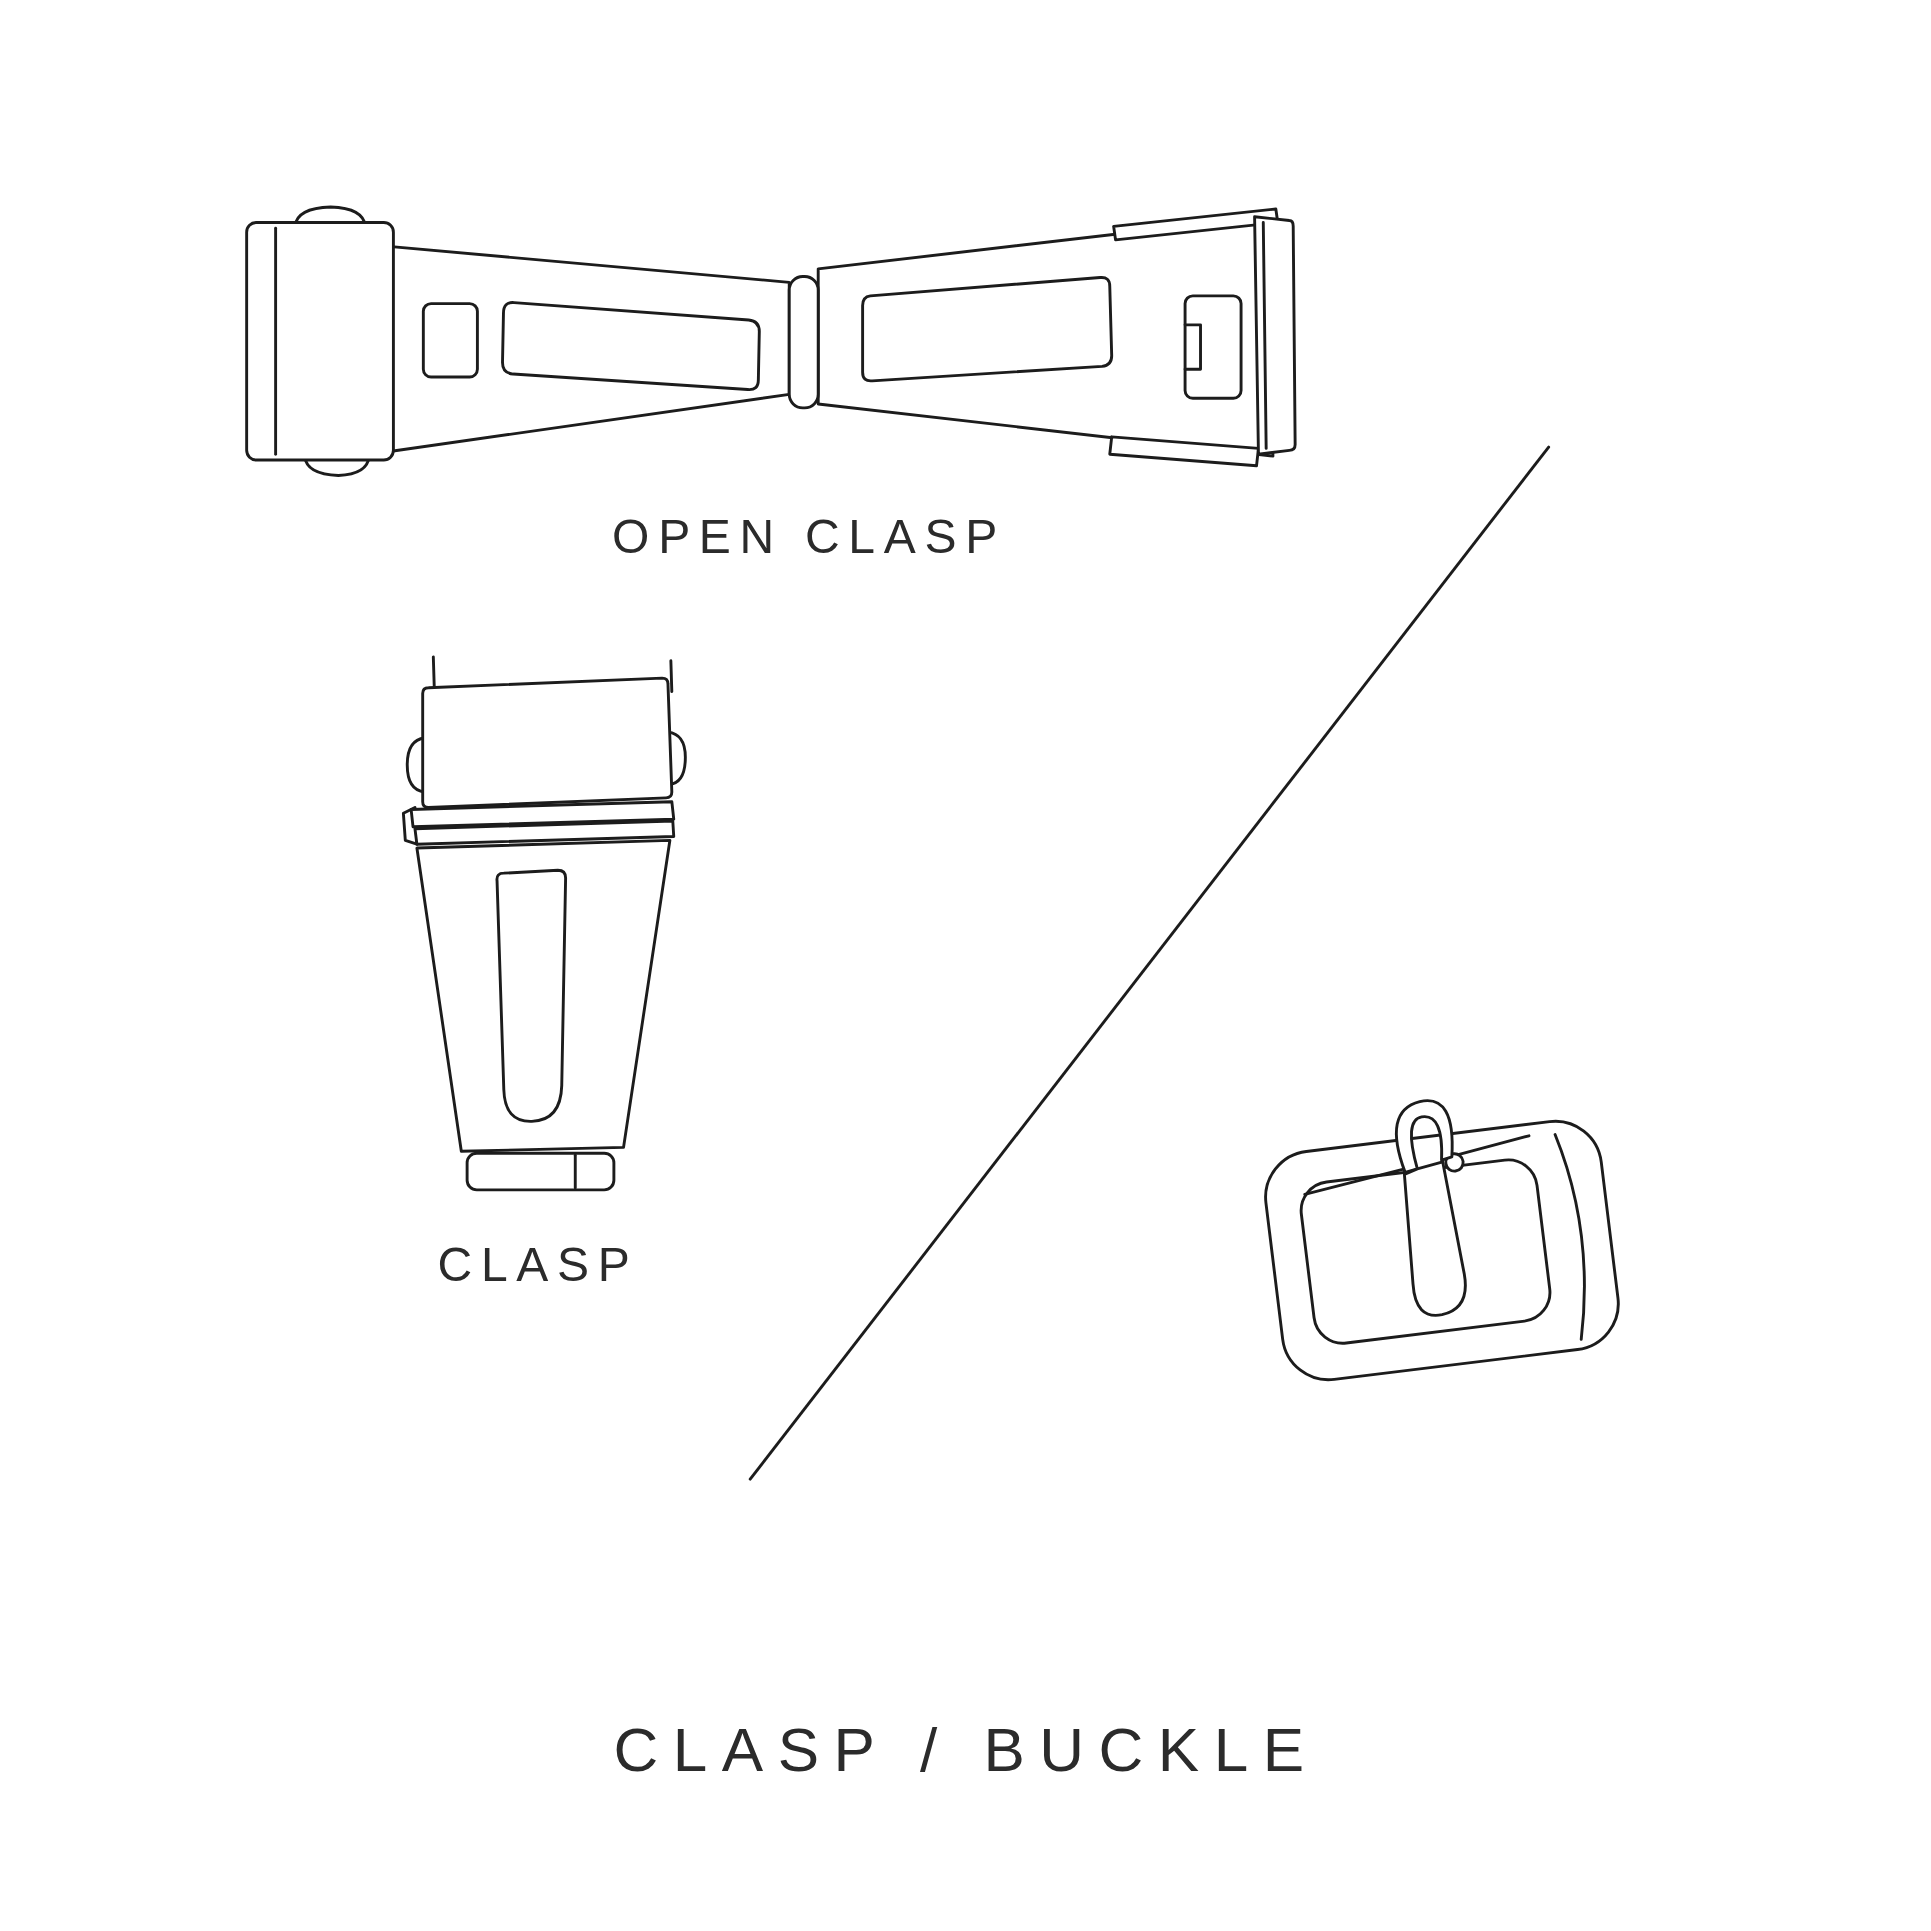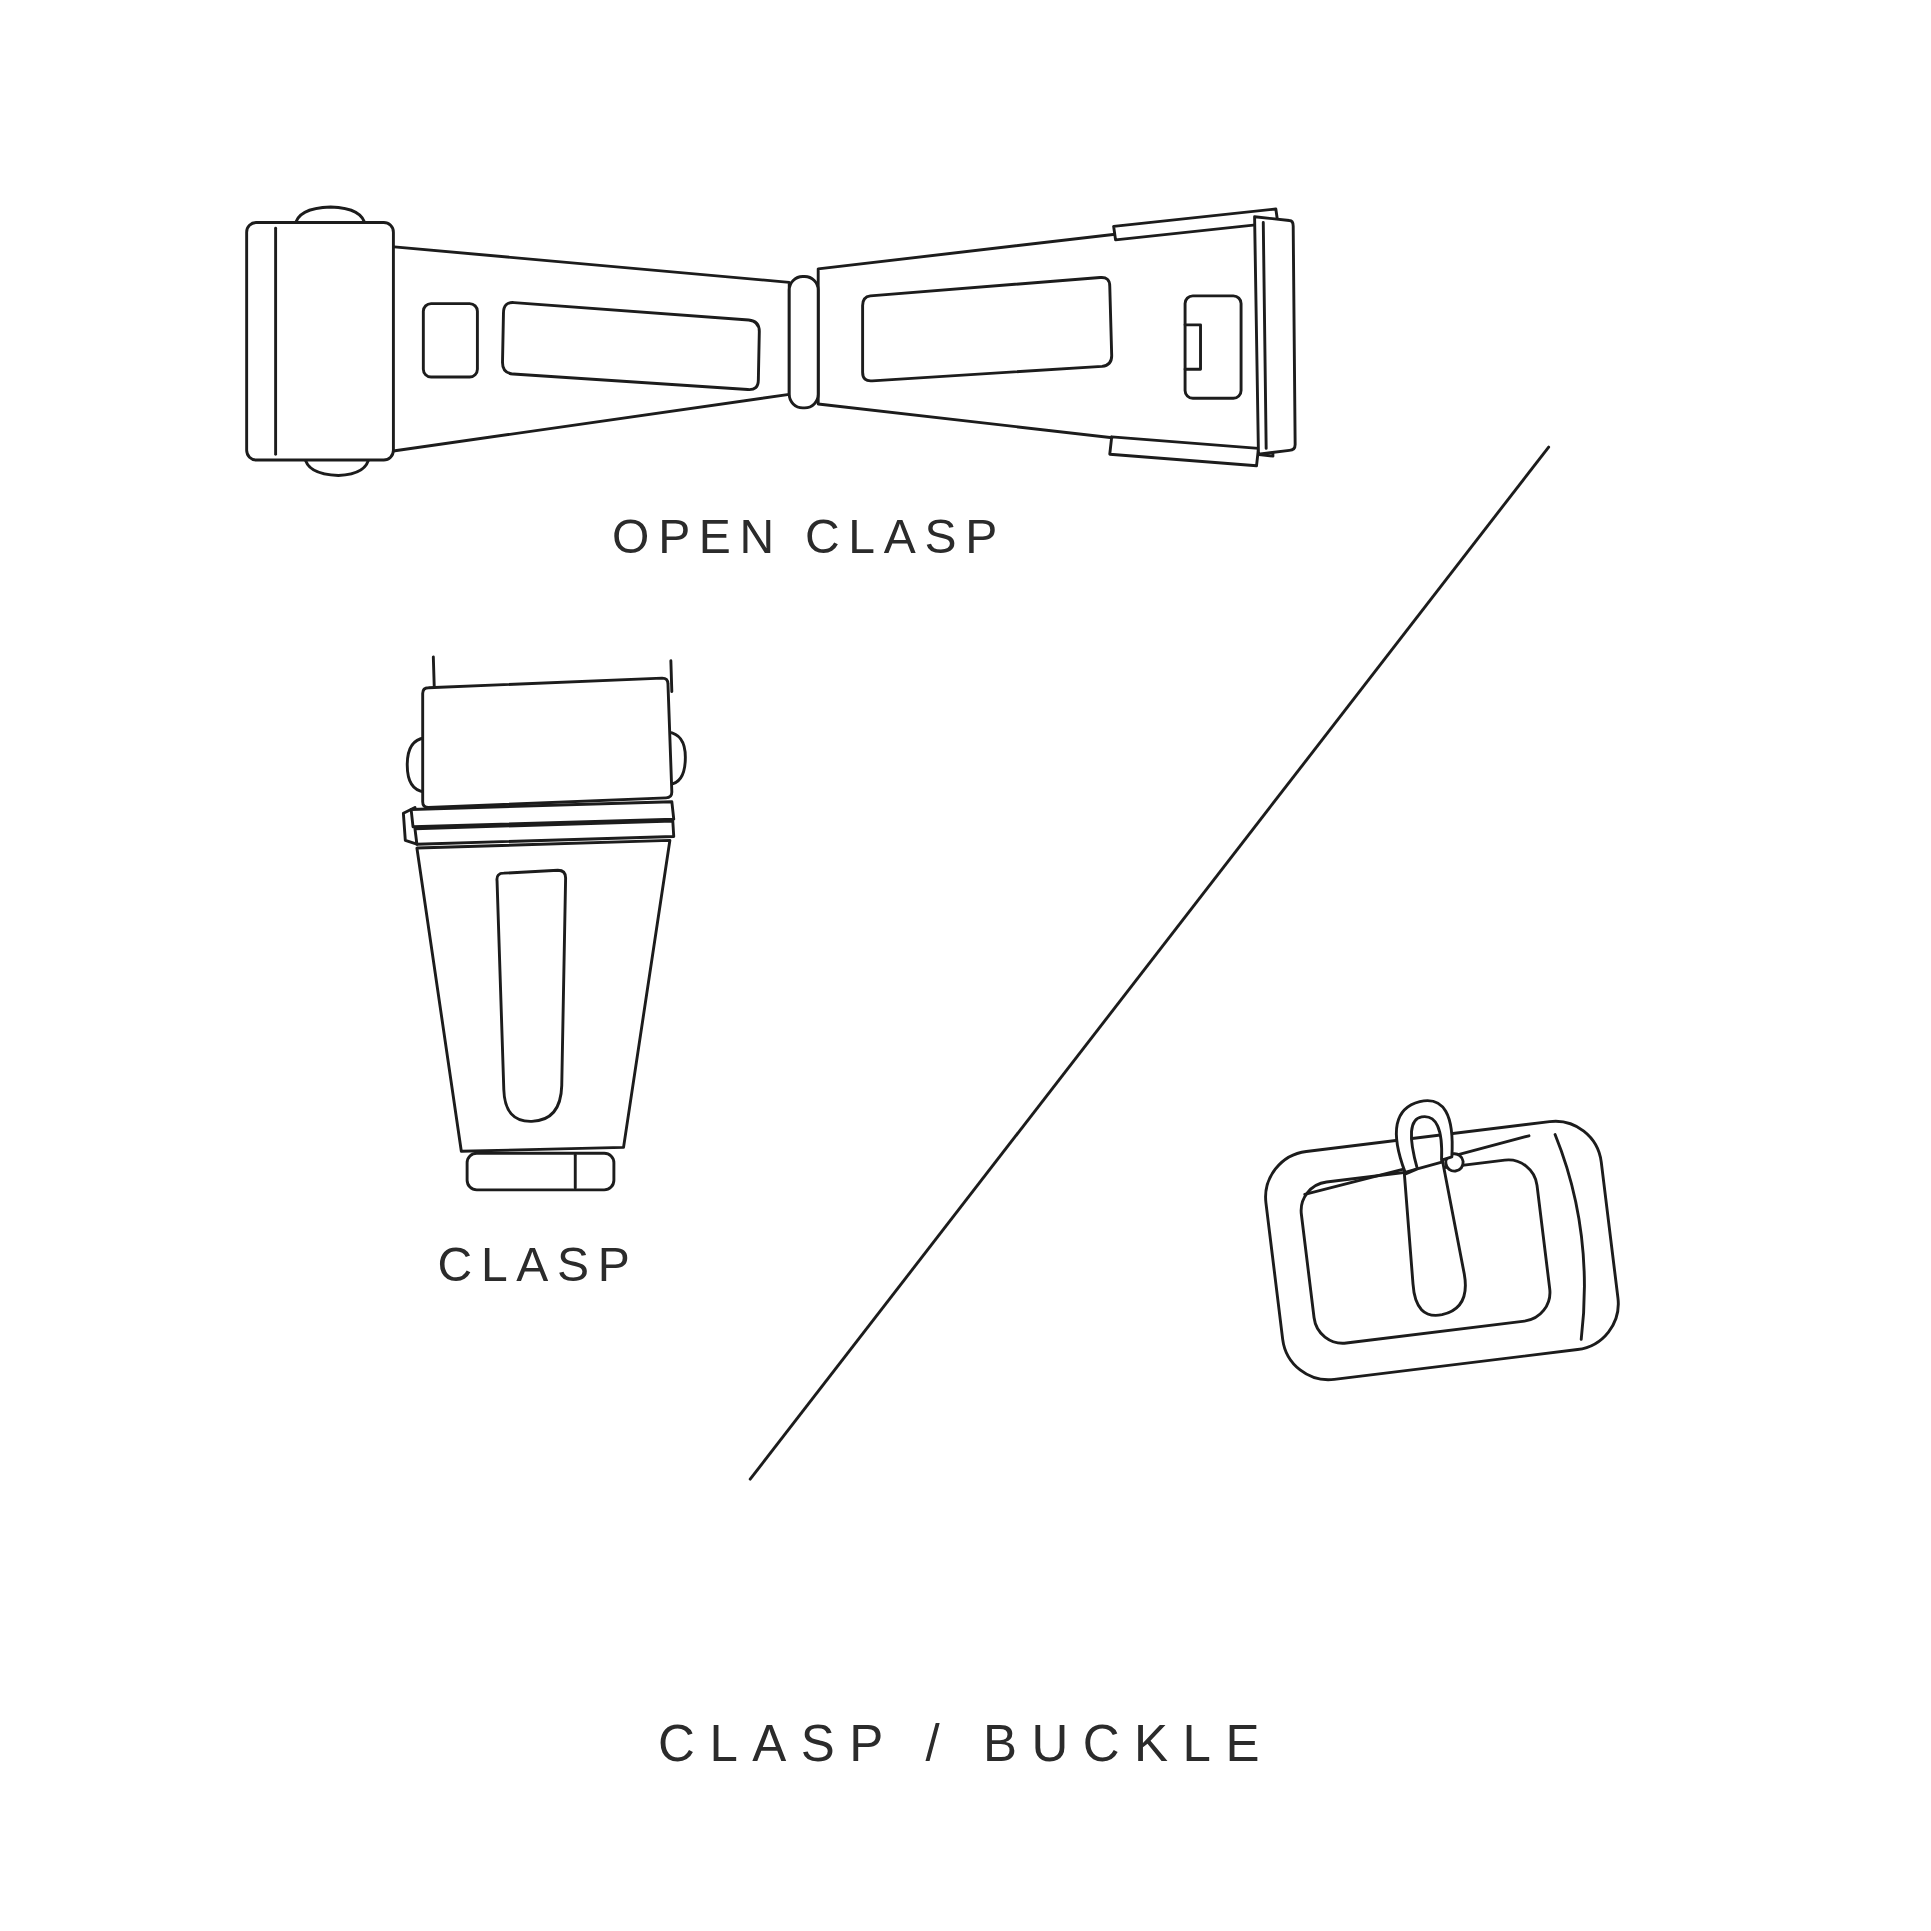--- a/index.html
+++ b/index.html
@@ -21,21 +21,21 @@
   .art g { stroke:none; }
   .art .f { fill:var(--background,#ffffff); }
   .label {
     position:absolute; transform:translateX(-50%);
     color:var(--text,#2b2b2b);
     font-size:48px; letter-spacing:8.7px; white-space:nowrap;
   }
   .title {
     position:absolute; transform:translateX(-50%);
     color:var(--text,#2b2b2b);
-    font-size:51px; letter-spacing:14.5px; white-space:nowrap;
+    font-size:62px; letter-spacing:14.5px; white-space:nowrap;
   }
 </style>
 </head>
 <body>
 
 <div class="canvas">
 
   <svg class="art" style="left:0;top:0" width="1931" height="1931" viewBox="0 0 2000 2000">
     <line x1="1604" y1="463" x2="777" y2="1532"></line>
   </svg>

